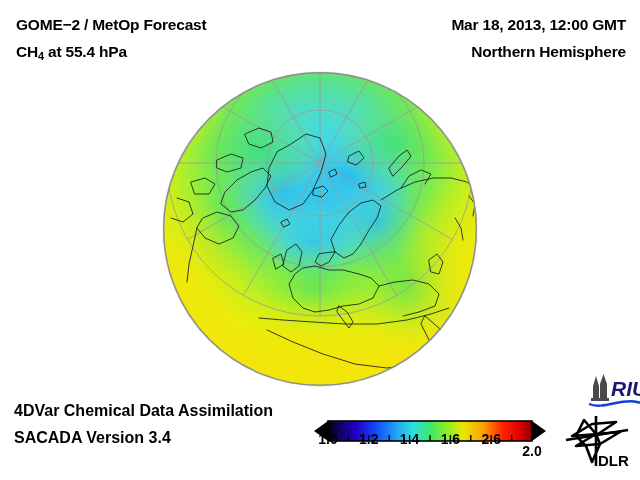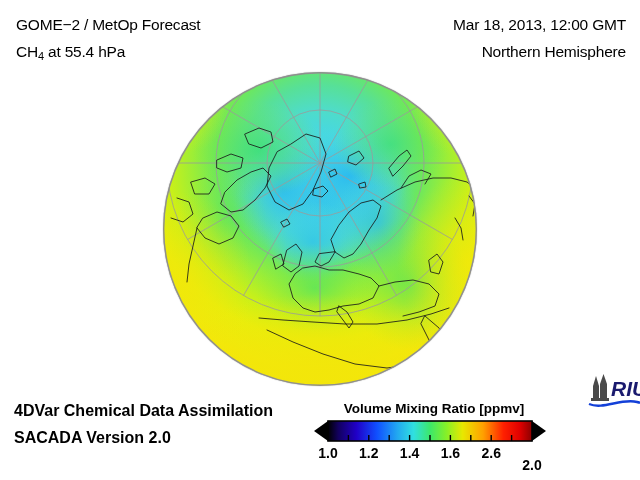--- a/index.html
+++ b/index.html
@@ -5,21 +5,21 @@
 <style>
   html,body{margin:0;padding:0;}
   body{
     width:640px;height:480px;background:#ffffff;overflow:hidden;
     font-family:"Liberation Sans","DejaVu Sans",sans-serif;
     color:#000;position:relative;
   }
   .stage{position:absolute;left:0;top:0;width:640px;height:480px;}
 
   
-  .hdr{position:absolute;font-weight:normal;font-size:15.5px;white-space:nowrap;letter-spacing:-0.2px;}
+  .hdr{position:absolute;font-weight:bold;font-size:15.5px;white-space:nowrap;letter-spacing:-0.2px;}
   #hdr-title  {left:16px; top:16px;}
   #hdr-sub    {left:16px; top:43px;}
   #hdr-date   {right:14px;top:16px;text-align:right;}
   #hdr-region {right:14px;top:43px;text-align:right;}
   .sub-idx{font-size:11px;vertical-align:-3px;}
 
   
   #globe-wrap{position:absolute;left:163px;top:72px;width:314px;height:314px;}
   #globe{position:absolute;inset:0;border-radius:50%;overflow:hidden;
          box-shadow:0 0 0 1px #8f8f8f inset, 0 0 1px #777;}
@@ -28,21 +28,21 @@
   
   .ftr{position:absolute;font-weight:bold;font-size:16px;white-space:nowrap;}
   #ftr-l1{left:14px;top:402px;}
   #ftr-l2{left:14px;top:429px;}
   #ftr-l3{left:14px;top:456px;}
 
   
   #cb-title{position:absolute;left:326px;top:401px;width:216px;text-align:center;
             font-weight:bold;font-size:13.5px;white-space:nowrap;}
   #cb-wrap{position:absolute;left:314px;top:419px;width:232px;height:24px;}
-  #cb-labels{position:absolute;left:300px;top:445px;width:260px;height:22px;}
+  #cb-labels{position:absolute;left:300px;top:431px;width:260px;height:22px;}
   .cb-lab{position:absolute;font-weight:bold;font-size:14px;transform:translateX(-50%);white-space:nowrap;}
 
   
   #riu-logo{position:absolute;left:587px;top:372px;width:80px;height:38px;}
   #dlr-logo{position:absolute;left:562px;top:414px;width:74px;height:56px;}
 </style>
 </head>
 <body>
 
 <div class="stage">
@@ -197,23 +197,22 @@
           <path d="M196 112 L202 110 L203 115 L197 116 Z"></path>
           <path d="M118 150 L124 147 L127 152 L121 155 Z"></path>
         </g>
 
         <circle cx="157" cy="157" r="156.3" fill="none" stroke="#8f8f8f" stroke-width="1.4"></circle>
       </svg>
     </div>
   </div>
 
   <div class="ftr" id="ftr-l1">4DVar Chemical Data Assimilation</div>
-  <div class="ftr" id="ftr-l2">SACADA Version 2.0</div>
-
-  <div id="cb-title">Volume Mixing Ratio [ppmv]</div>
+  <div class="ftr" id="ftr-l2">SACADA Version 3.4</div>
+
 
   <div id="cb-wrap">
     <svg width="232" height="24" viewBox="0 0 232 24">
       <defs>
         <linearGradient id="cbGrad" x1="0" y1="0" x2="1" y2="0">
             <stop offset="0%" stop-color="#000000"></stop>
             <stop offset="5%" stop-color="#12005e"></stop>
             <stop offset="14.000000000000002%" stop-color="#2000c8"></stop>
             <stop offset="24%" stop-color="#1050ff"></stop>
             <stop offset="34%" stop-color="#22a8f0"></stop>
@@ -265,14 +264,26 @@
         <path d="M13 26 L13 12 L16.5 2 L20 12 L20 26 Z" fill="#4a4a4a"></path>
         <path d="M4 26 L22 26 L22 29 L4 29 Z" fill="#4a4a4a"></path>
       </g>
 
       <text x="24" y="24" font-family="'Liberation Sans',sans-serif" font-size="21" font-weight="bold" font-style="italic" fill="#1a1a6e">RIU</text>
 
       <path d="M2 32 C16 38, 34 26, 50 30 C62 33, 72 30, 78 27" fill="none" stroke="#1340d8" stroke-width="2.4"></path>
     </svg>
   </div>
 
+  <div id="dlr-logo">
+    <svg width="74" height="56" viewBox="0 0 74 56">
+      <g fill="none" stroke="#000" stroke-width="2.6" stroke-linejoin="round">
+        <path d="M10 22 L30 10 L54 8 L36 20 Z"></path>
+        <path d="M14 32 L34 20 L58 18 L38 30 Z"></path>
+        <path d="M22 6 L34 20 L38 30 L30 48 L24 32 L14 22 Z"></path>
+        <path d="M4 26 L66 16"></path>
+        <path d="M34 2 L34 52"></path>
+      </g>
+      <text x="36" y="52" font-family="'Liberation Sans',sans-serif" font-size="15" font-weight="bold" fill="#000">DLR</text>
+    </svg>
+  </div>
 
 </div>
 
 </body></html>

